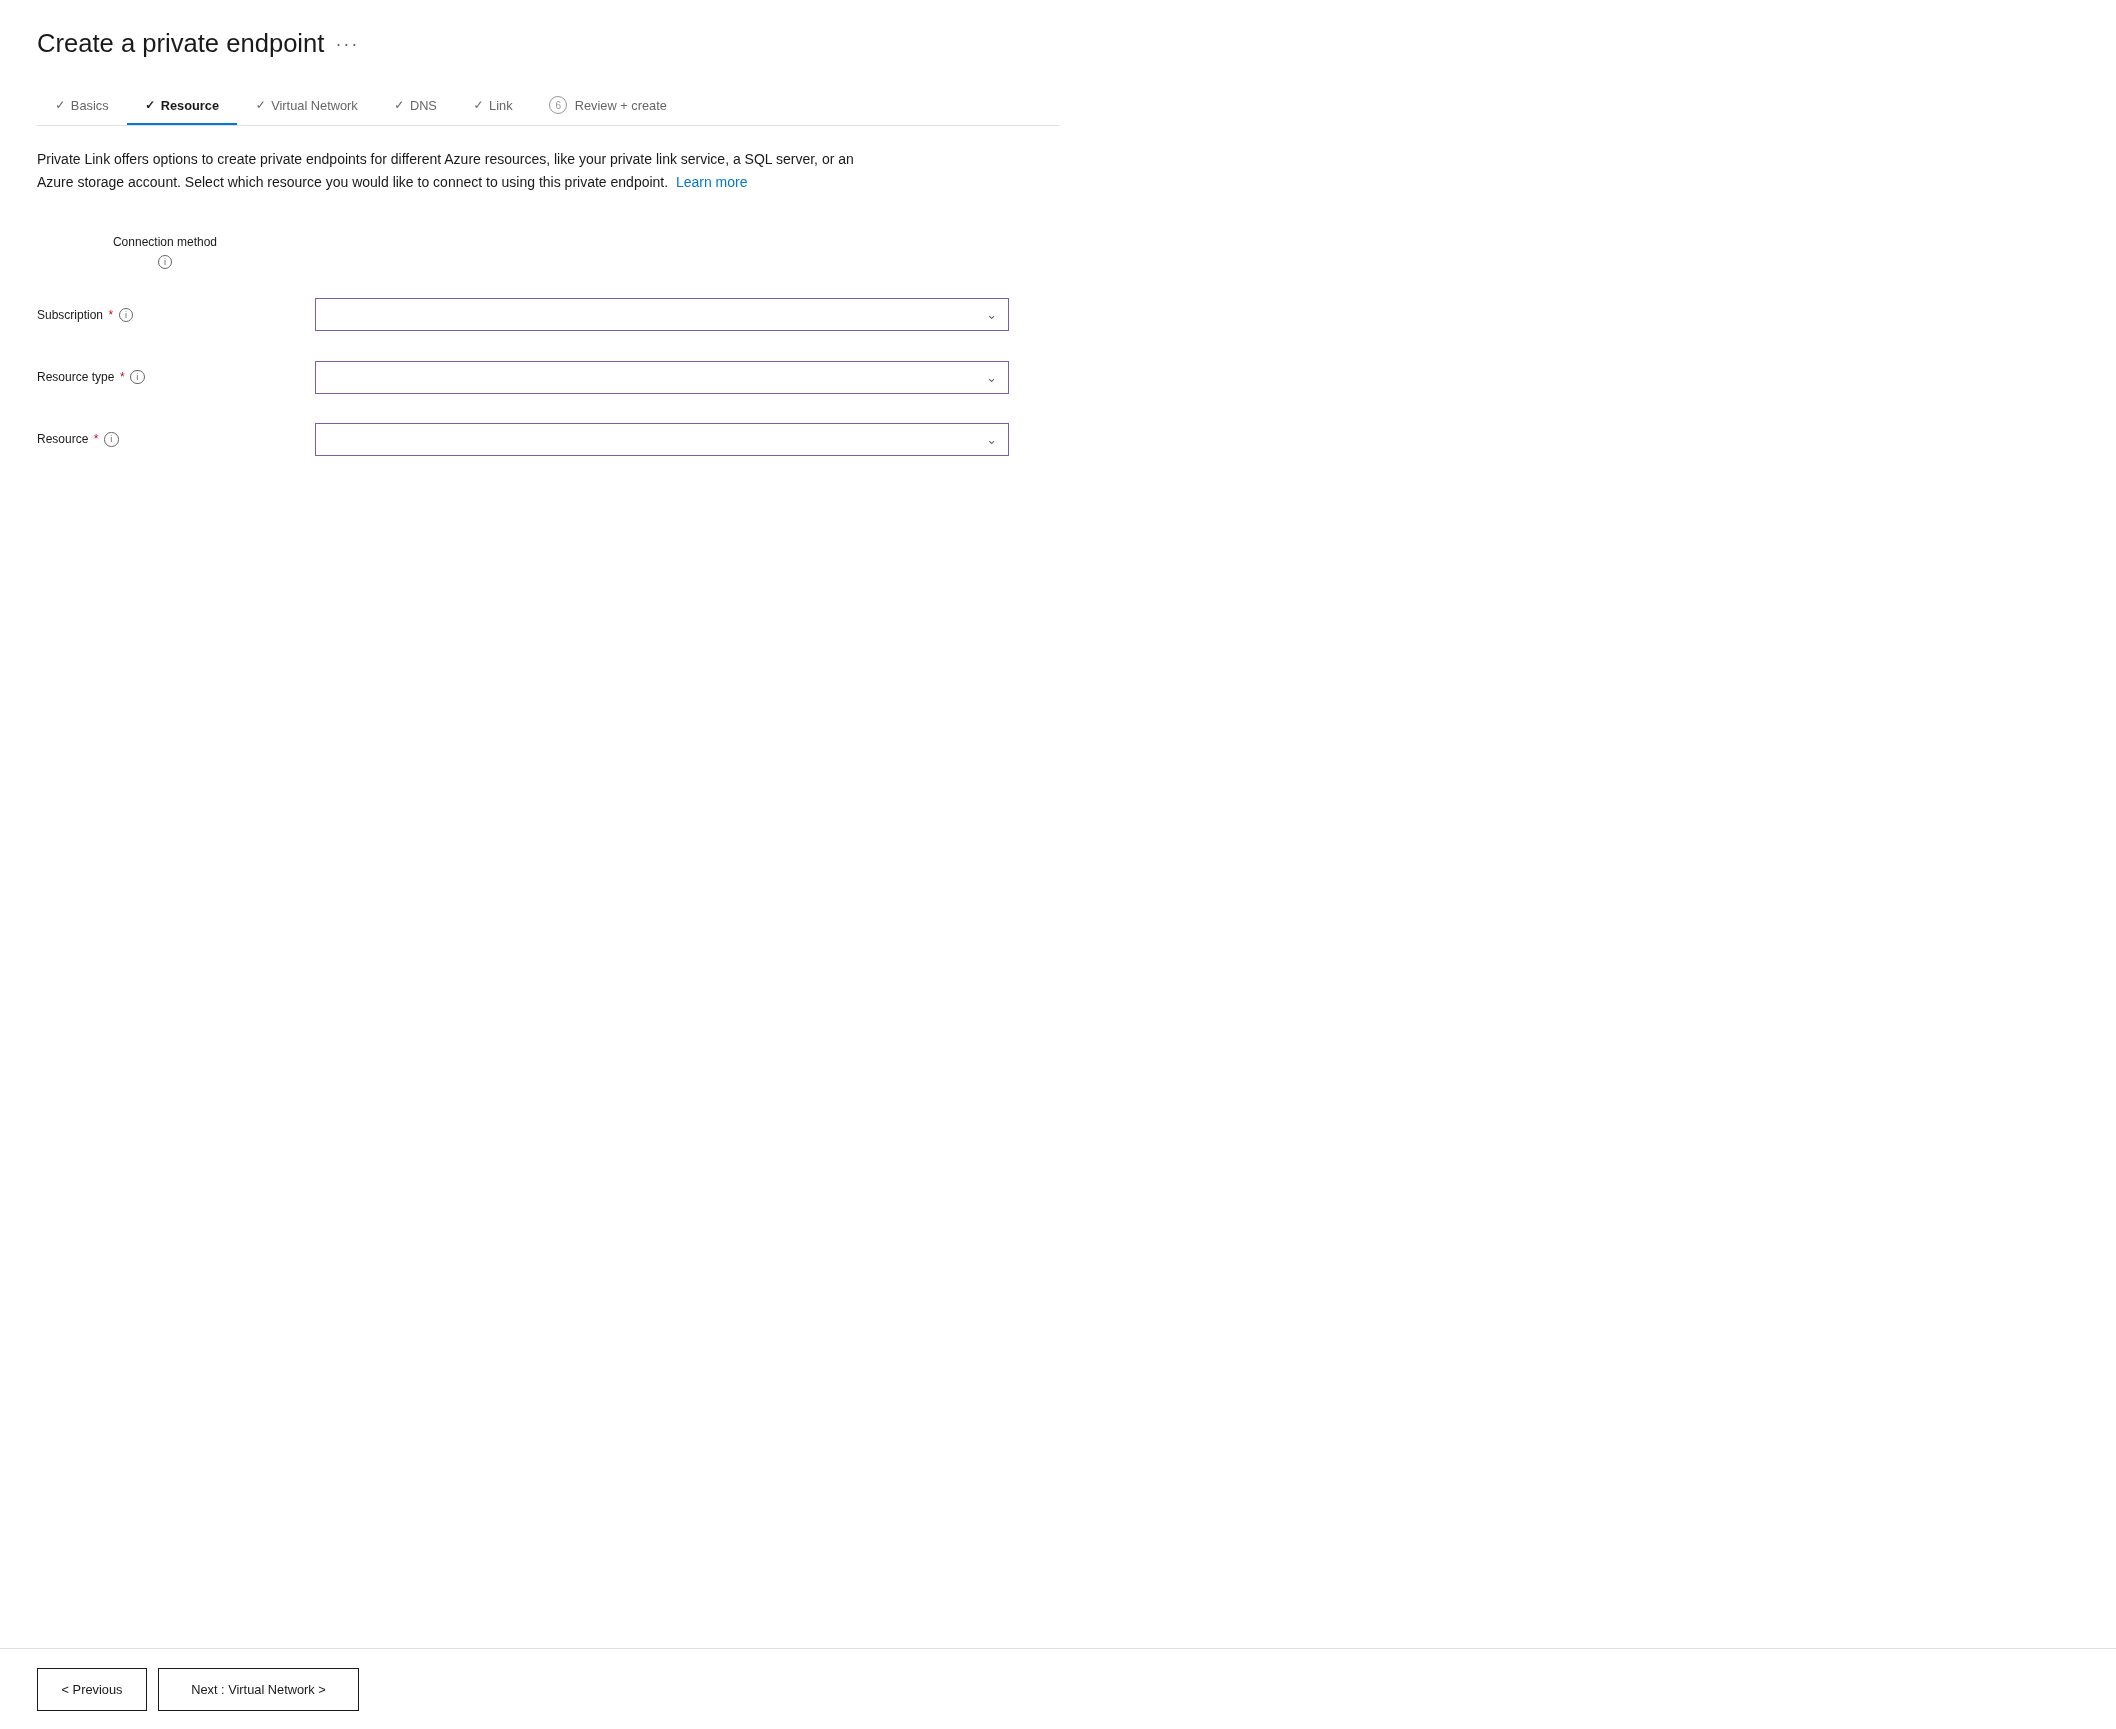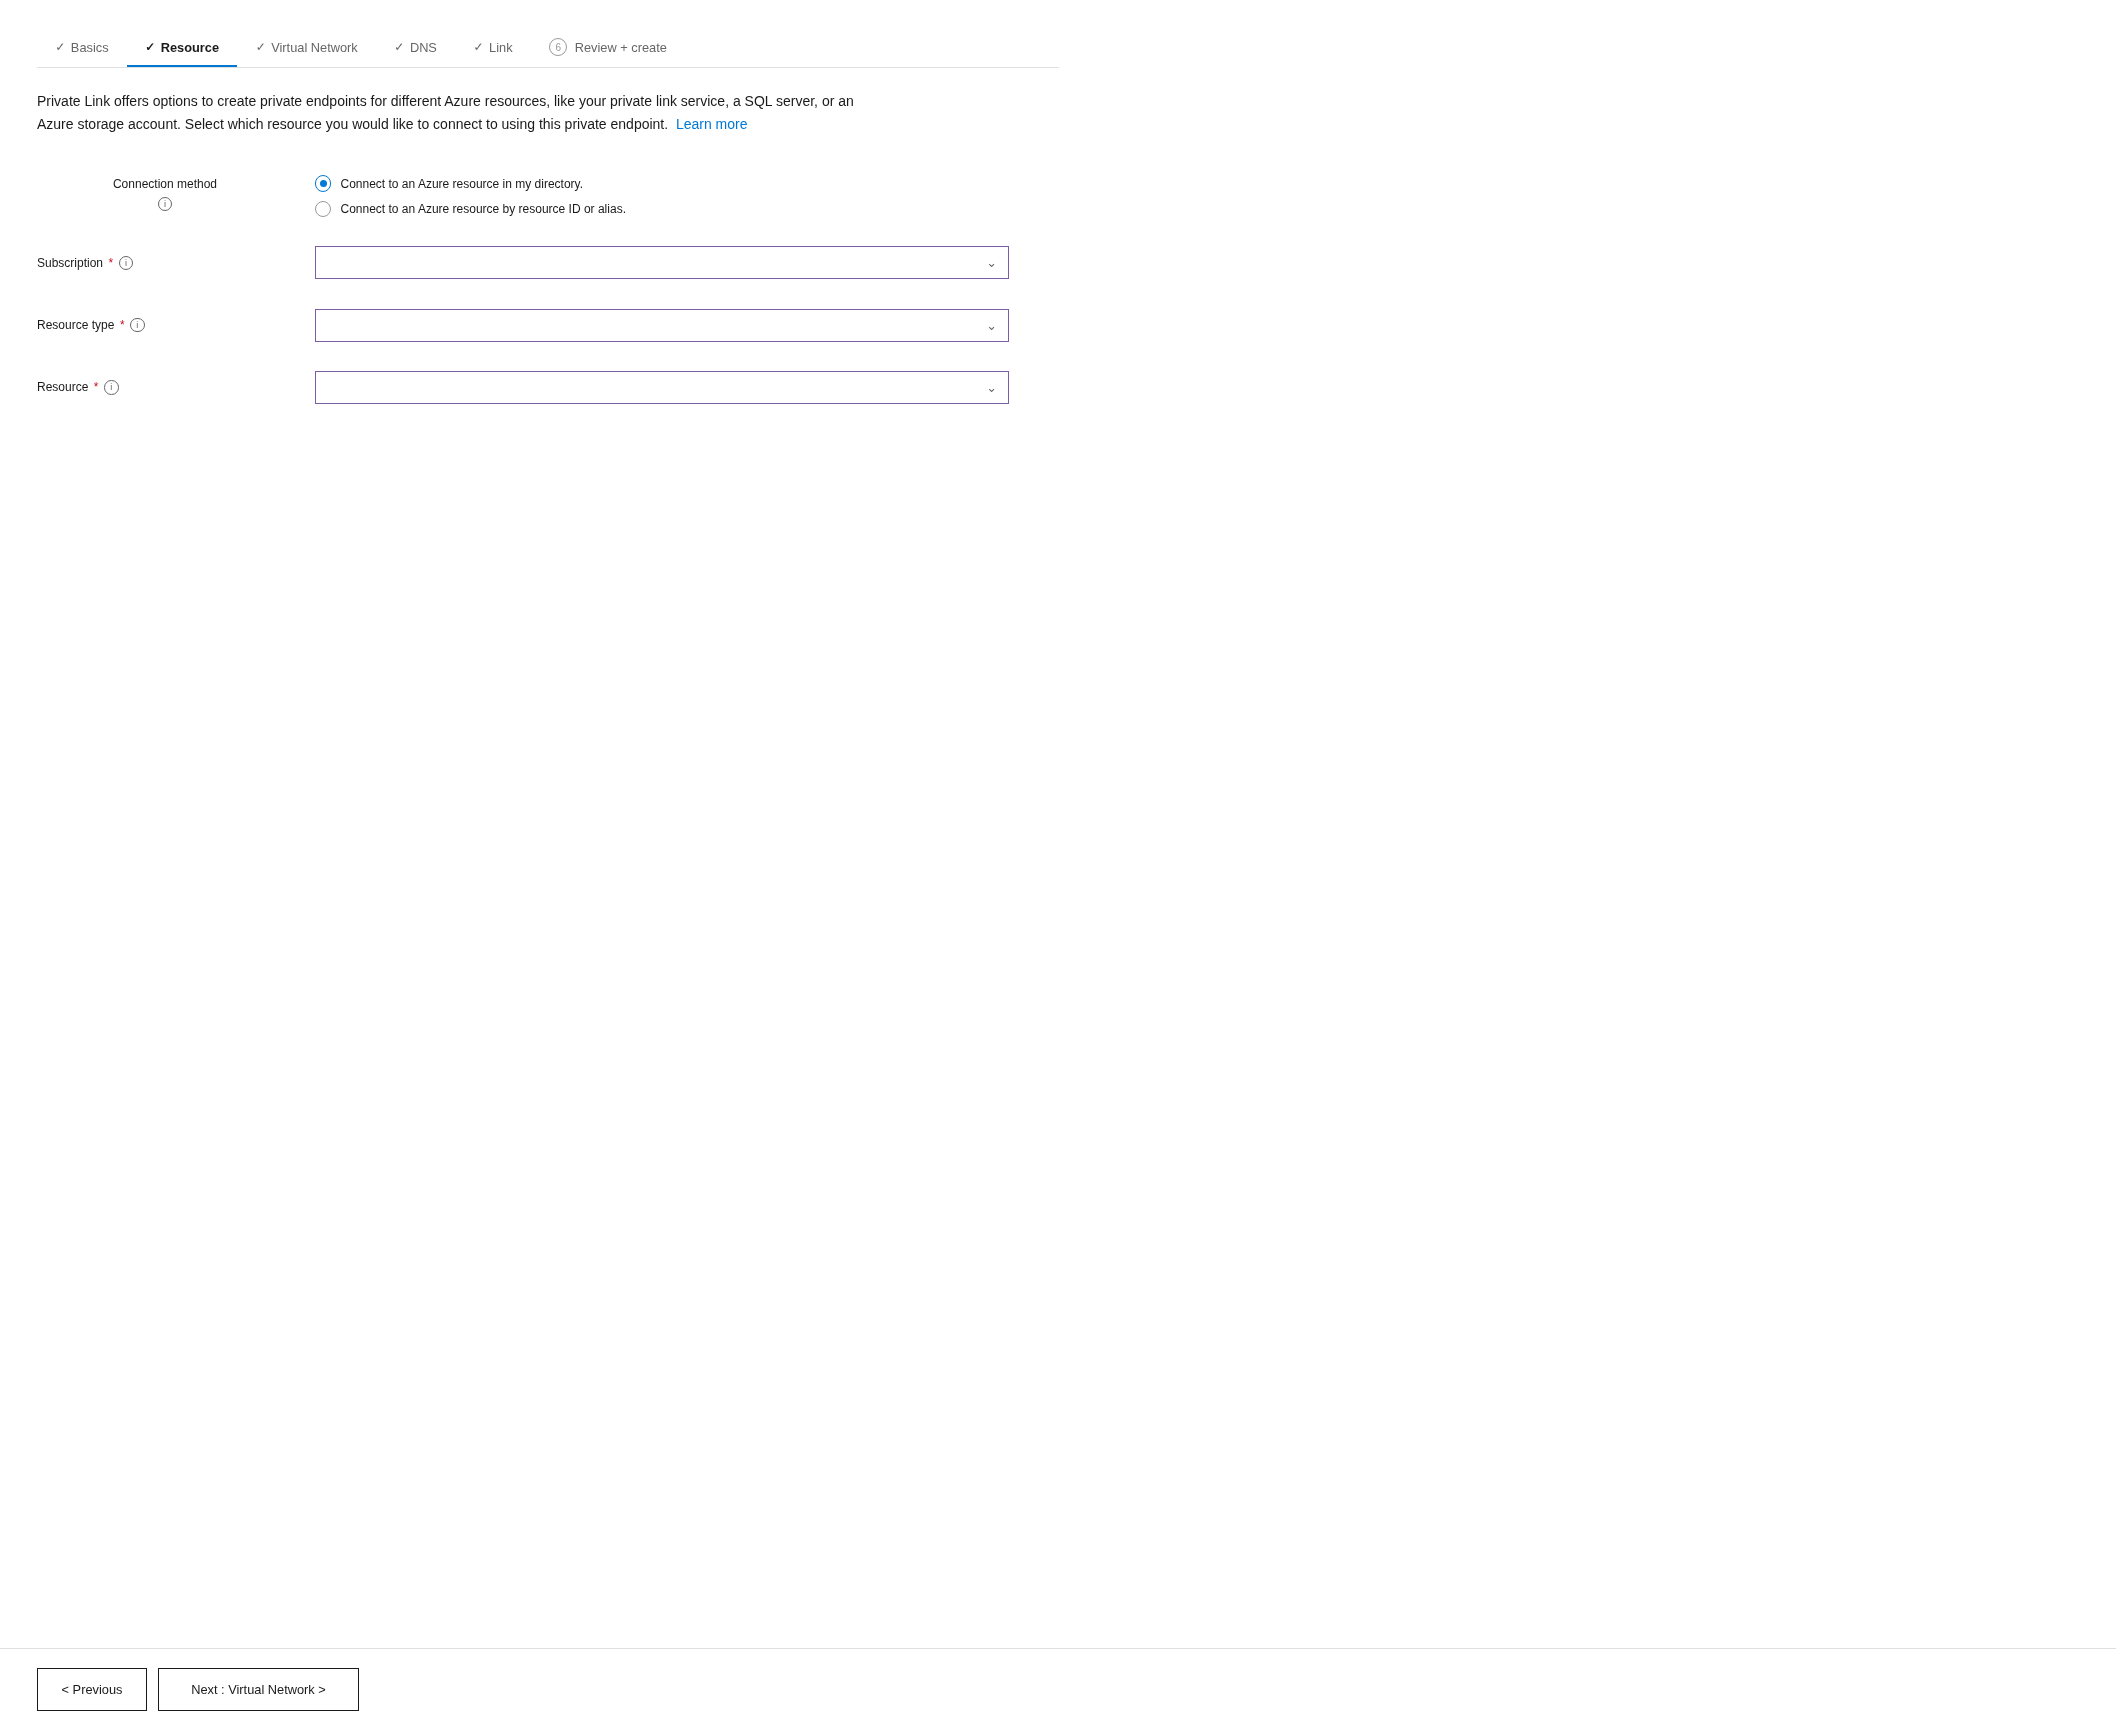--- a/index.html
+++ b/index.html
@@ -291,20 +291,24 @@
 
     .btn-next {
       min-width: 201px;
     }
   </style>
 </head>
 <body>
 
 <div class="page-container">
 
+  <div class="page-title-row">
+    <h1 class="page-title">Create a private endpoint</h1>
+    <span class="ellipsis-menu">···</span>
+  </div>
 
   <div class="tabs-row">
 
     <div class="tab-item completed">
       <span class="tab-check">✓</span>
       <span>Basics</span>
     </div>
 
     <div class="tab-item active">
       <span class="tab-check">✓</span>
@@ -336,34 +340,20 @@
     <span>Private Link offers options to create private endpoints for different Azure resources, like your private link service, a SQL server, or an Azure storage account. Select which resource you would like to connect to using this private endpoint.</span>
     &nbsp;<a class="learn-more-link">Learn more</a>
   </p>
 
   <div class="form-section">
 
     <div class="connection-method-row">
       <div class="connection-method-label">
         <span>Connection method</span>
         <span class="info-icon">i</span>
-      </div>
-      <div class="radio-group">
-
-        <div class="radio-option">
-          <div class="radio-circle selected">
-          </div>
-          <span class="radio-label">Connect to an Azure resource in my directory.</span>
-        </div>
-
-        <div class="radio-option">
-          <div class="radio-circle unselected">
-          </div>
-          <span class="radio-label">Connect to an Azure resource by resource ID or alias.</span>
-        </div>
       </div>
     </div>
 
     <div class="form-row">
       <div class="form-label">
         <span>Subscription</span>
         <span class="required-star">*</span>
         <span class="info-icon">i</span>
       </div>
       <div class="form-control">

